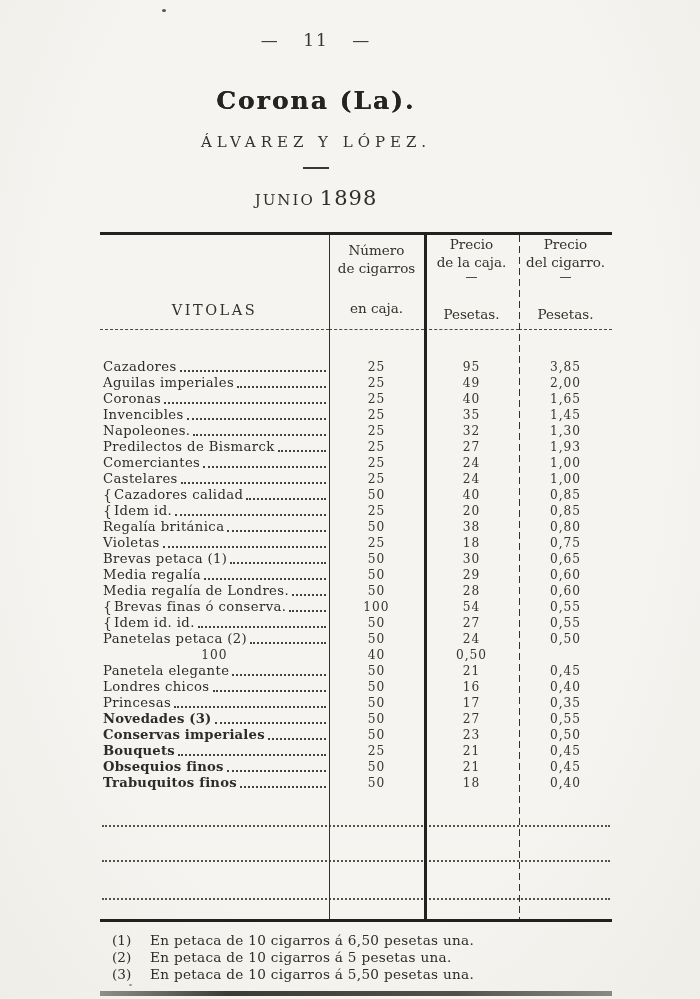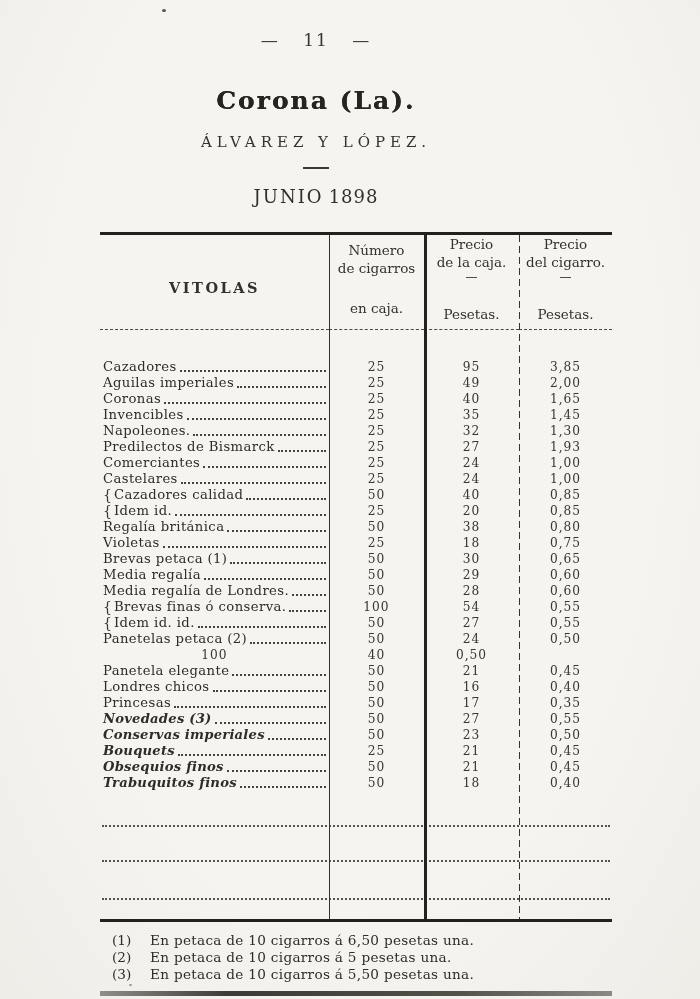--- a/index.html
+++ b/index.html
@@ -29,22 +29,22 @@
   }
   .publisher {
     position:absolute; top:133px; width:100%;
     font-size:15px; letter-spacing:5px; color:#34322c;
   }
   .title-rule {
     position:absolute; top:167px; left:50%; transform:translateX(-50%);
     width:26px; height:2px; background:#3a3832;
   }
   .date-line { position:absolute; top:186px; width:100%; color:#312f2a; }
-  .date-line .month { font-size:18px; letter-spacing:2px; }
-  .date-line .year  { font-size:18px; letter-spacing:1px; }
+  .date-line .month { font-size:15px; letter-spacing:2px; }
+  .date-line .year  { font-size:21px; letter-spacing:1px; }
 
   
   .price-table {
     position:absolute; left:100px; top:232px; width:512px; height:690px;
     border-top:3.5px solid #23211d;
     border-bottom:3.5px solid #23211d;
   }
   .v-divider { position:absolute; top:0; bottom:0; }
   .v-div-1 { left:229px; width:1.4px; background:#33312b; }
   .v-div-2 { left:324px; width:2.6px; background:#24221e; }
@@ -54,33 +54,33 @@
   }
 
   .t-header { display:grid; grid-template-columns:229px 95px 95px 93px; height:95px; }
   .h-cell {
     display:flex; flex-direction:column; justify-content:center; align-items:center;
     border-bottom:1.5px dashed #4a483f;
     font-size:13.5px; line-height:18px; color:#33312b; text-align:left;
     padding-bottom:6px;
   }
   .h-cell .hline { display:block; }
-  .h-vitolas { font-size:14.5px; letter-spacing:2.5px; justify-content:flex-end; padding-bottom:32px;font-weight:bold; }
+  .h-vitolas { font-size:14.5px; letter-spacing:2.5px; justify-content:flex-end; padding-bottom:10px; }
   .h-cell .dash-line { font-size:12px; line-height:12px; }
   .h-cell .gap-top { margin-top:22px; }
 
   .t-body { padding-top:29px; }
   .row {
     display:grid; grid-template-columns:229px 95px 95px 93px;
     height:16px; line-height:16px; font-size:13.2px;
   }
   .cell.name { display:flex; align-items:flex-end; padding-left:3px; overflow:hidden; white-space:nowrap; }
   .cell.name .brace { font-size:14px; margin-right:2px; color:#3a382f; }
   .cell.name .label { letter-spacing:0.4px; }
-  .row.italic .label { font-style:italic; font-weight:600; letter-spacing:0.2px; }
+  .row.italic .label { font-weight:600; letter-spacing:0.2px; }
   .cell.name .leader {
     flex:1; min-width:6px; margin:0 3px 3px 3px;
     border-bottom:2.2px dotted #45433b;
   }
   .cell.num {
     text-align:center; font-size:12.2px; letter-spacing:1px; color:#38362f;
   }
 
   .blank-dotted {
     position:absolute; left:2px; right:2px; height:0;

